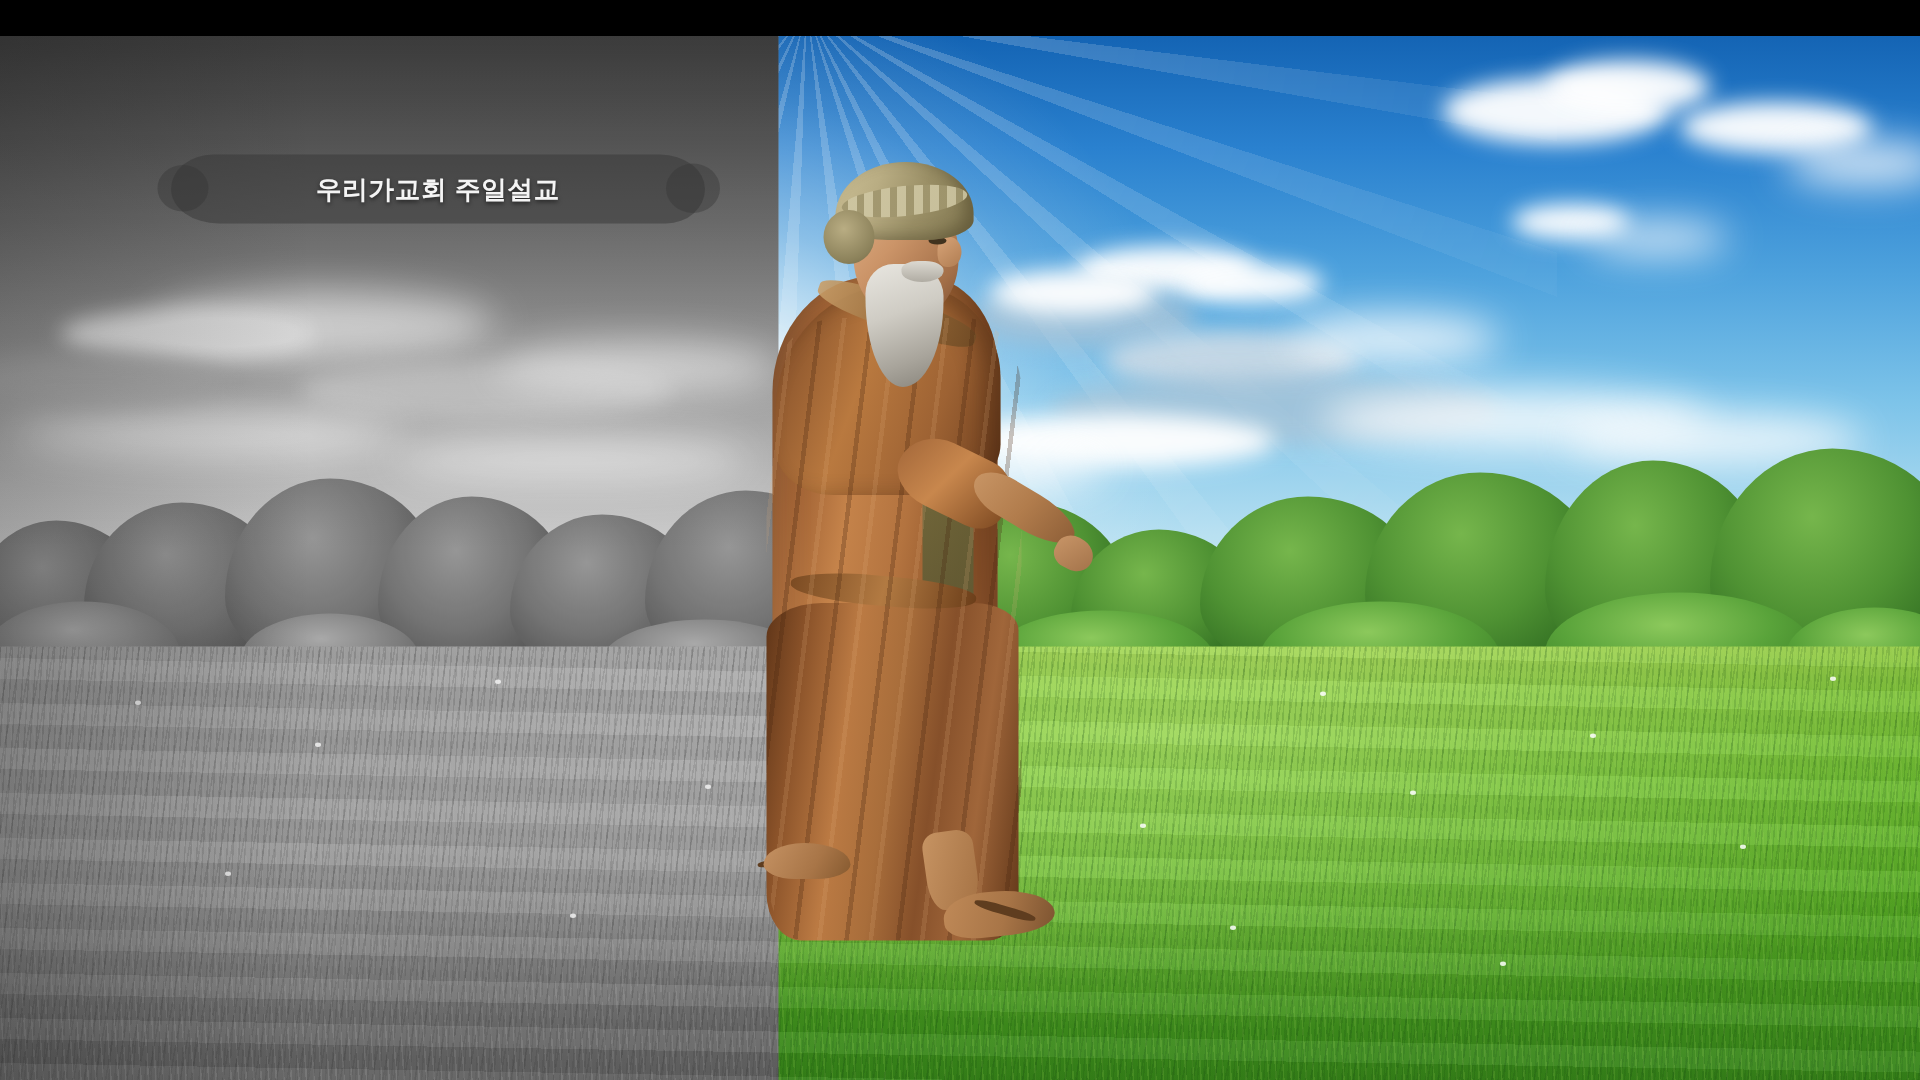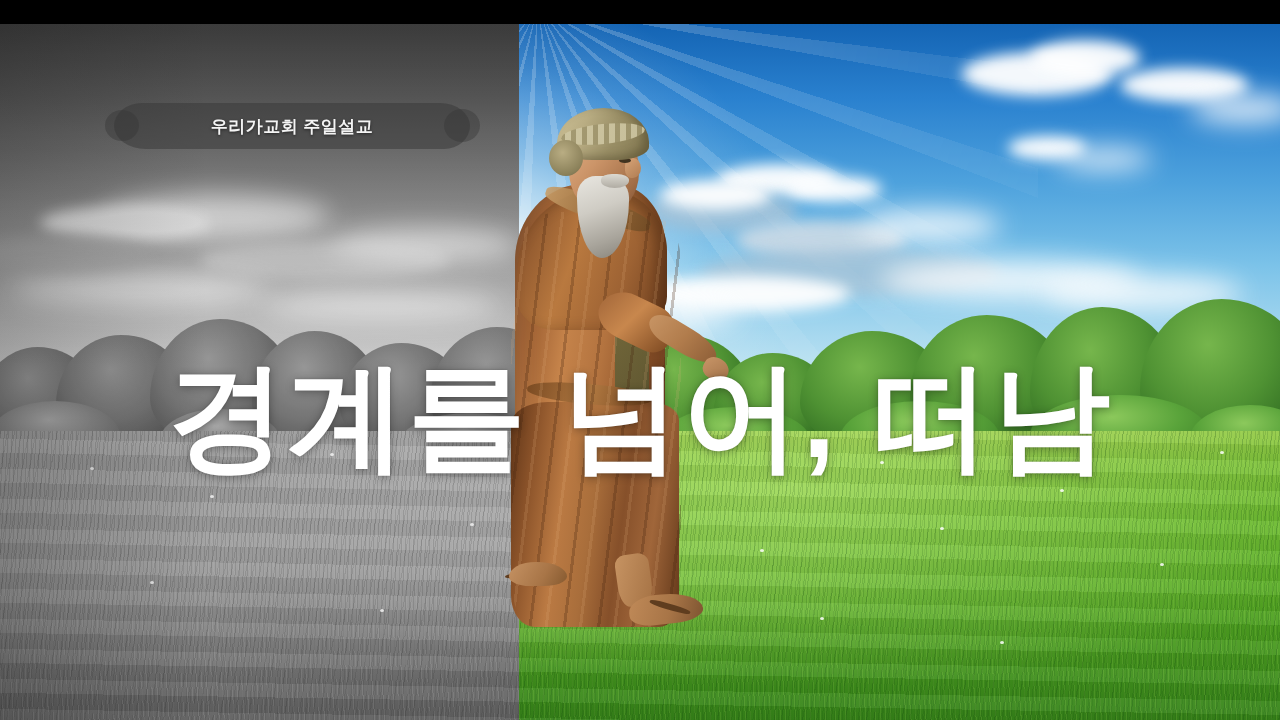--- a/index.html
+++ b/index.html
@@ -511,16 +511,15 @@
     <div class="sandal-strap"></div>
     <div class="sandal-strap2"></div>
   </div>
 
   <div class="brush-badge">
     <div class="brush-shape"></div>
     <div class="brush-text">우리가교회 주일설교</div>
   </div>
 
   <div class="title-block">
-    <div class="main-title">경계를 넘어, 떠남</div>
   </div>
 
 </div>
 
 </body></html>

